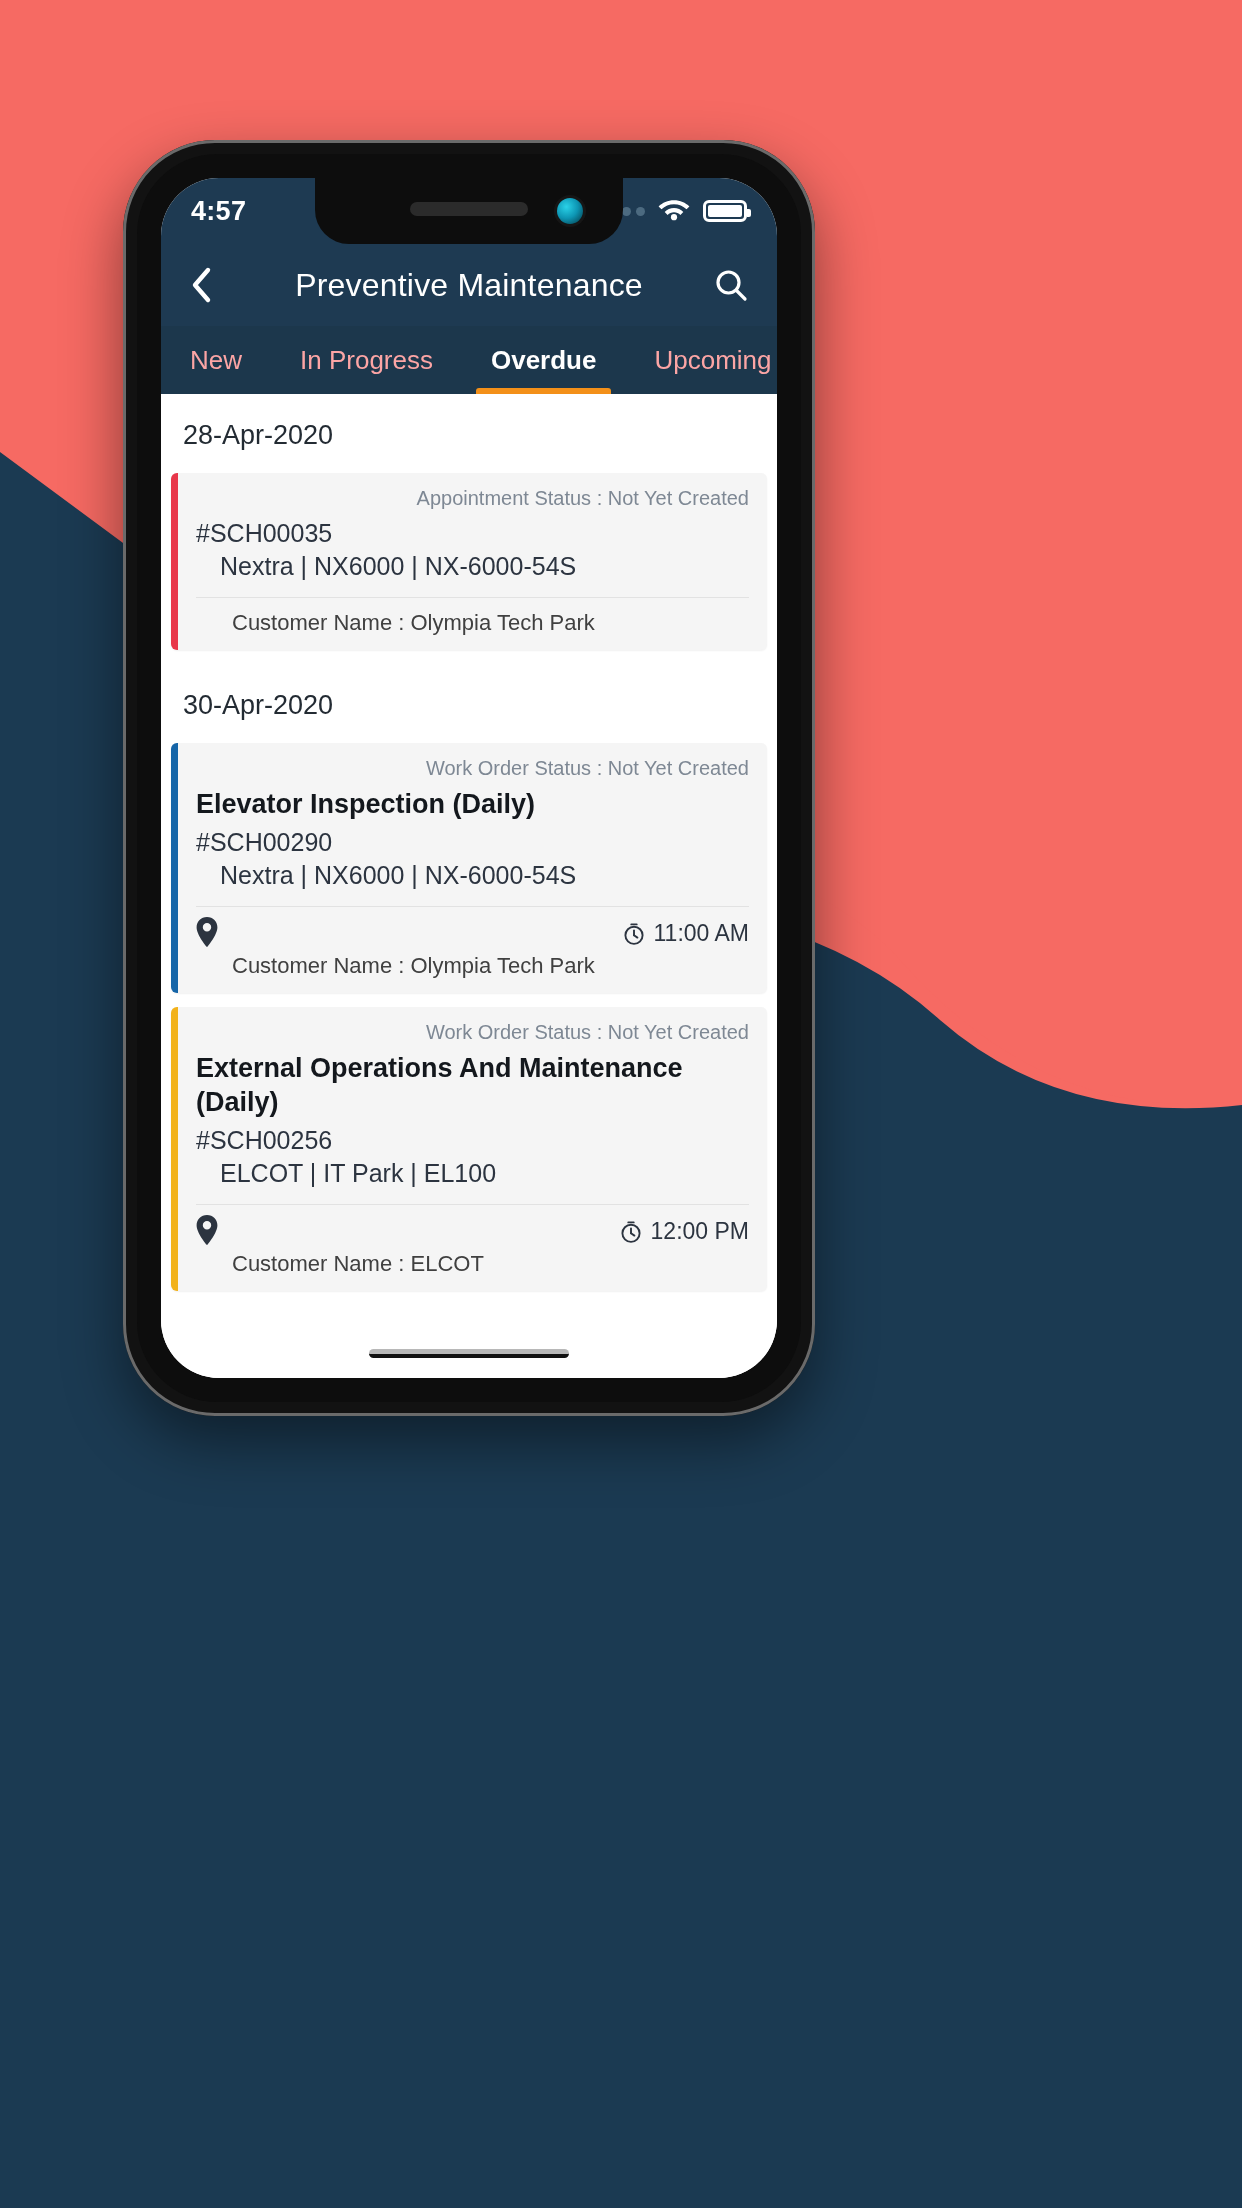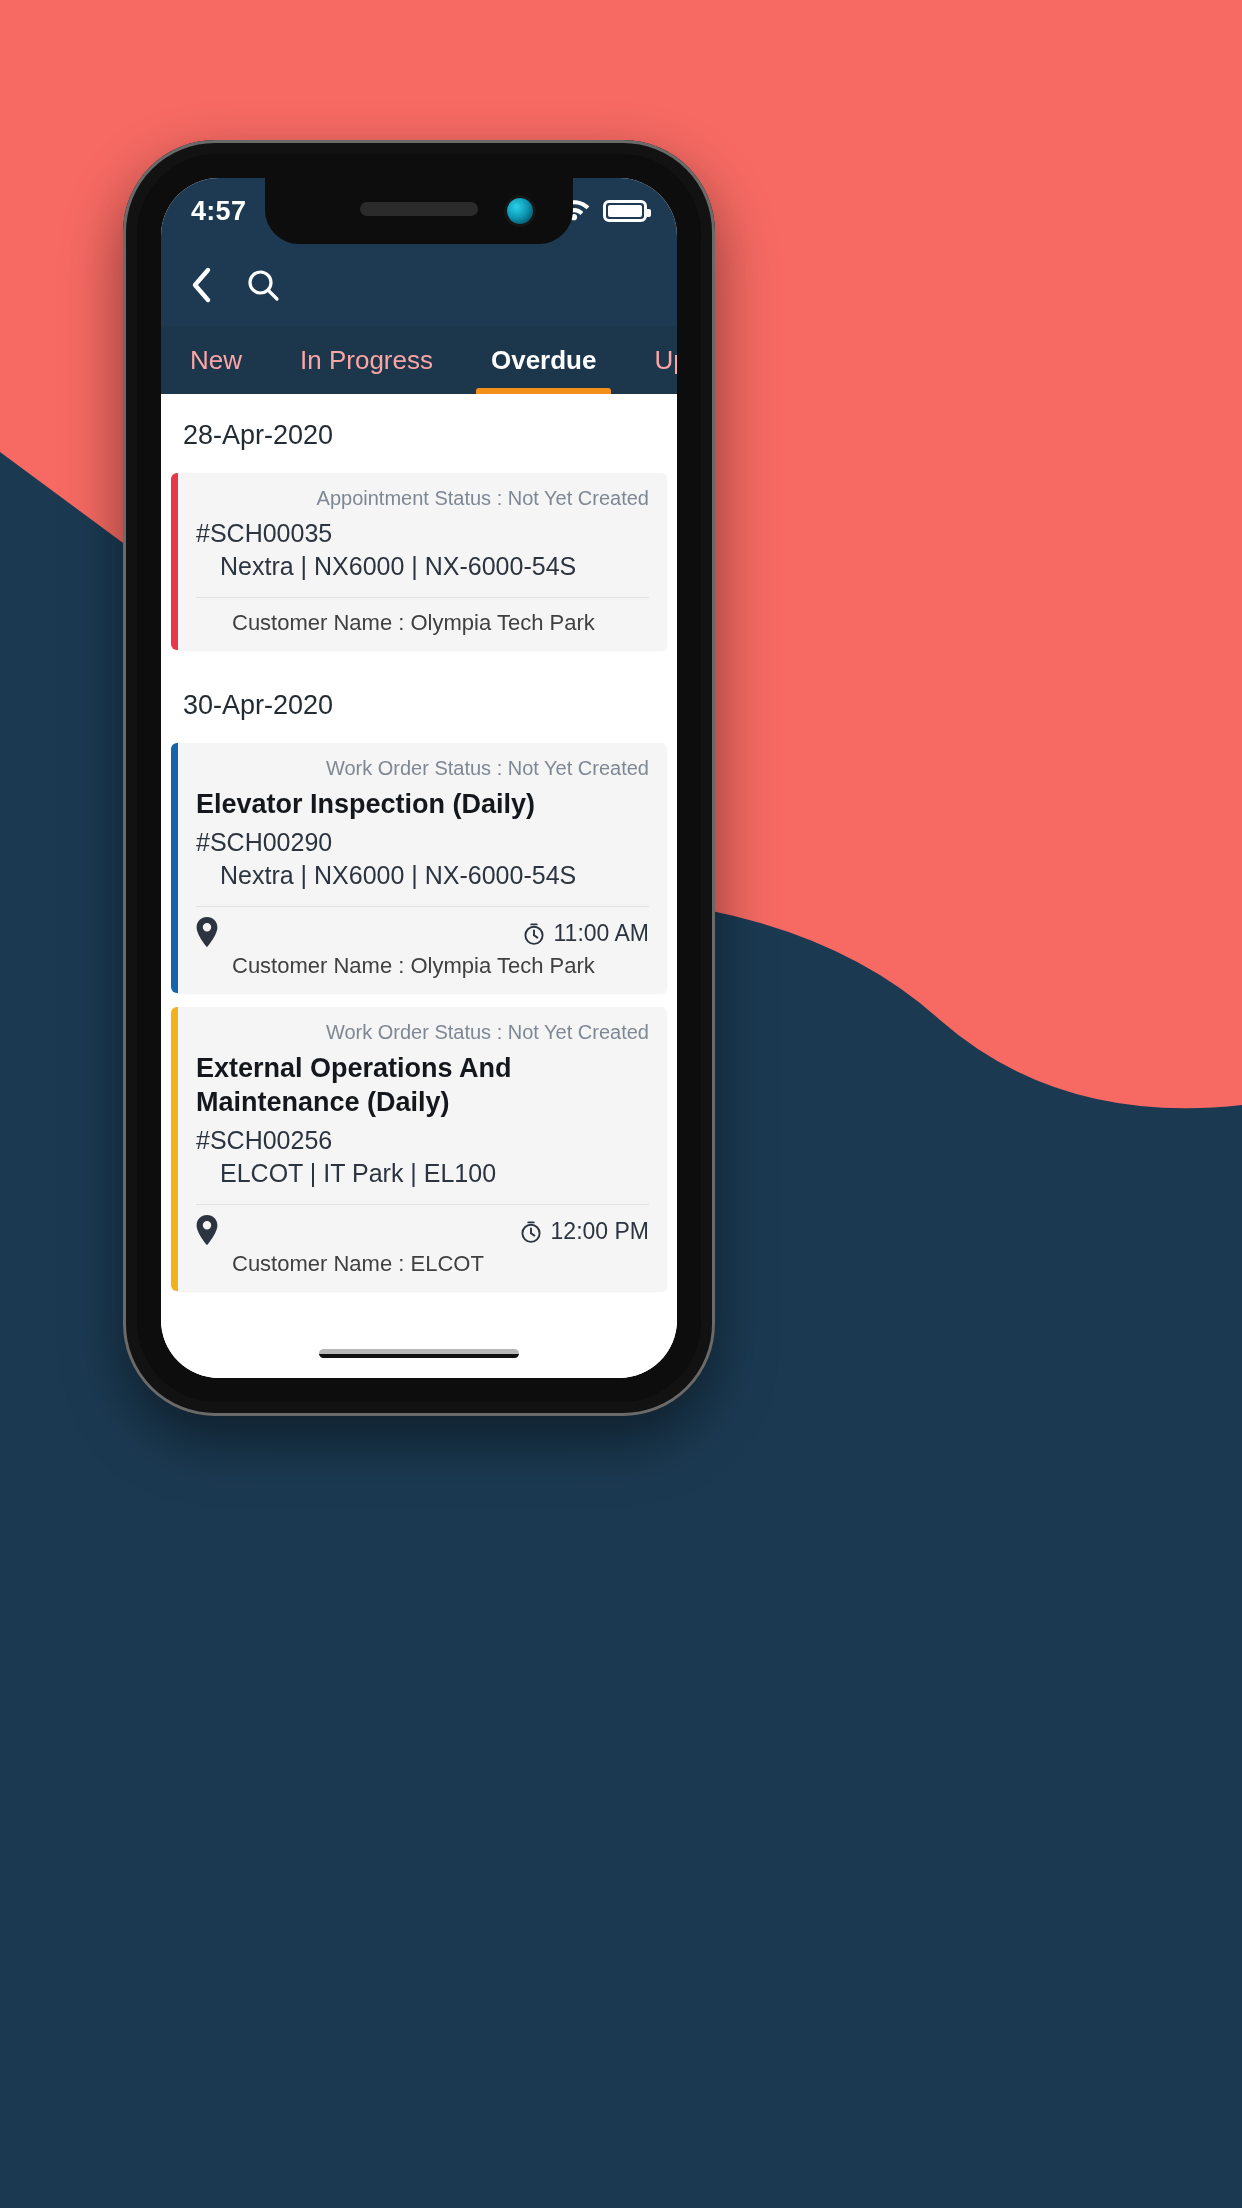--- a/index.html
+++ b/index.html
@@ -11,21 +11,21 @@
   }
 
   
   #bg{ position:absolute; inset:0; overflow:hidden; background:#1b3a52; }
   #bg svg{ position:absolute; inset:0; width:1242px; height:2208px; display:block; }
 
   
   #phone{
     position:absolute;
     left:123px; top:140px;
-    width:592px; height:1276px;
+    width:692px; height:1276px;
     border-radius:92px;
     background:#121212;
     box-shadow:0 26px 60px rgba(0,0,0,.45);
     padding:5px;
   }
   #phone-edge{
     position:absolute; inset:0;
     border-radius:92px;
     border:3px solid #6a6a6a;
     pointer-events:none;
@@ -261,20 +261,21 @@
           </span>
       </div>
     </div>
 
     <div id="appbar">
       <div id="back-btn">
         <svg width="24" height="40" viewBox="0 0 24 40" fill="none" stroke="#ffffff" stroke-width="4.4" stroke-linecap="round" stroke-linejoin="round">
           <polyline points="19,5 6,20 19,35"></polyline>
         </svg>
       </div>
+      <div id="appbar-title">Preventive Maintenance</div>
       <div id="search-btn">
         <svg width="36" height="36" viewBox="0 0 36 36" fill="none" stroke="#ffffff" stroke-width="3.2" stroke-linecap="round">
           <circle cx="15.5" cy="15.5" r="10.5"></circle>
           <line x1="23.5" y1="23.5" x2="32" y2="32"></line>
         </svg>
       </div>
     </div>
 
     <div id="tabbar">
       <div class="tab">

